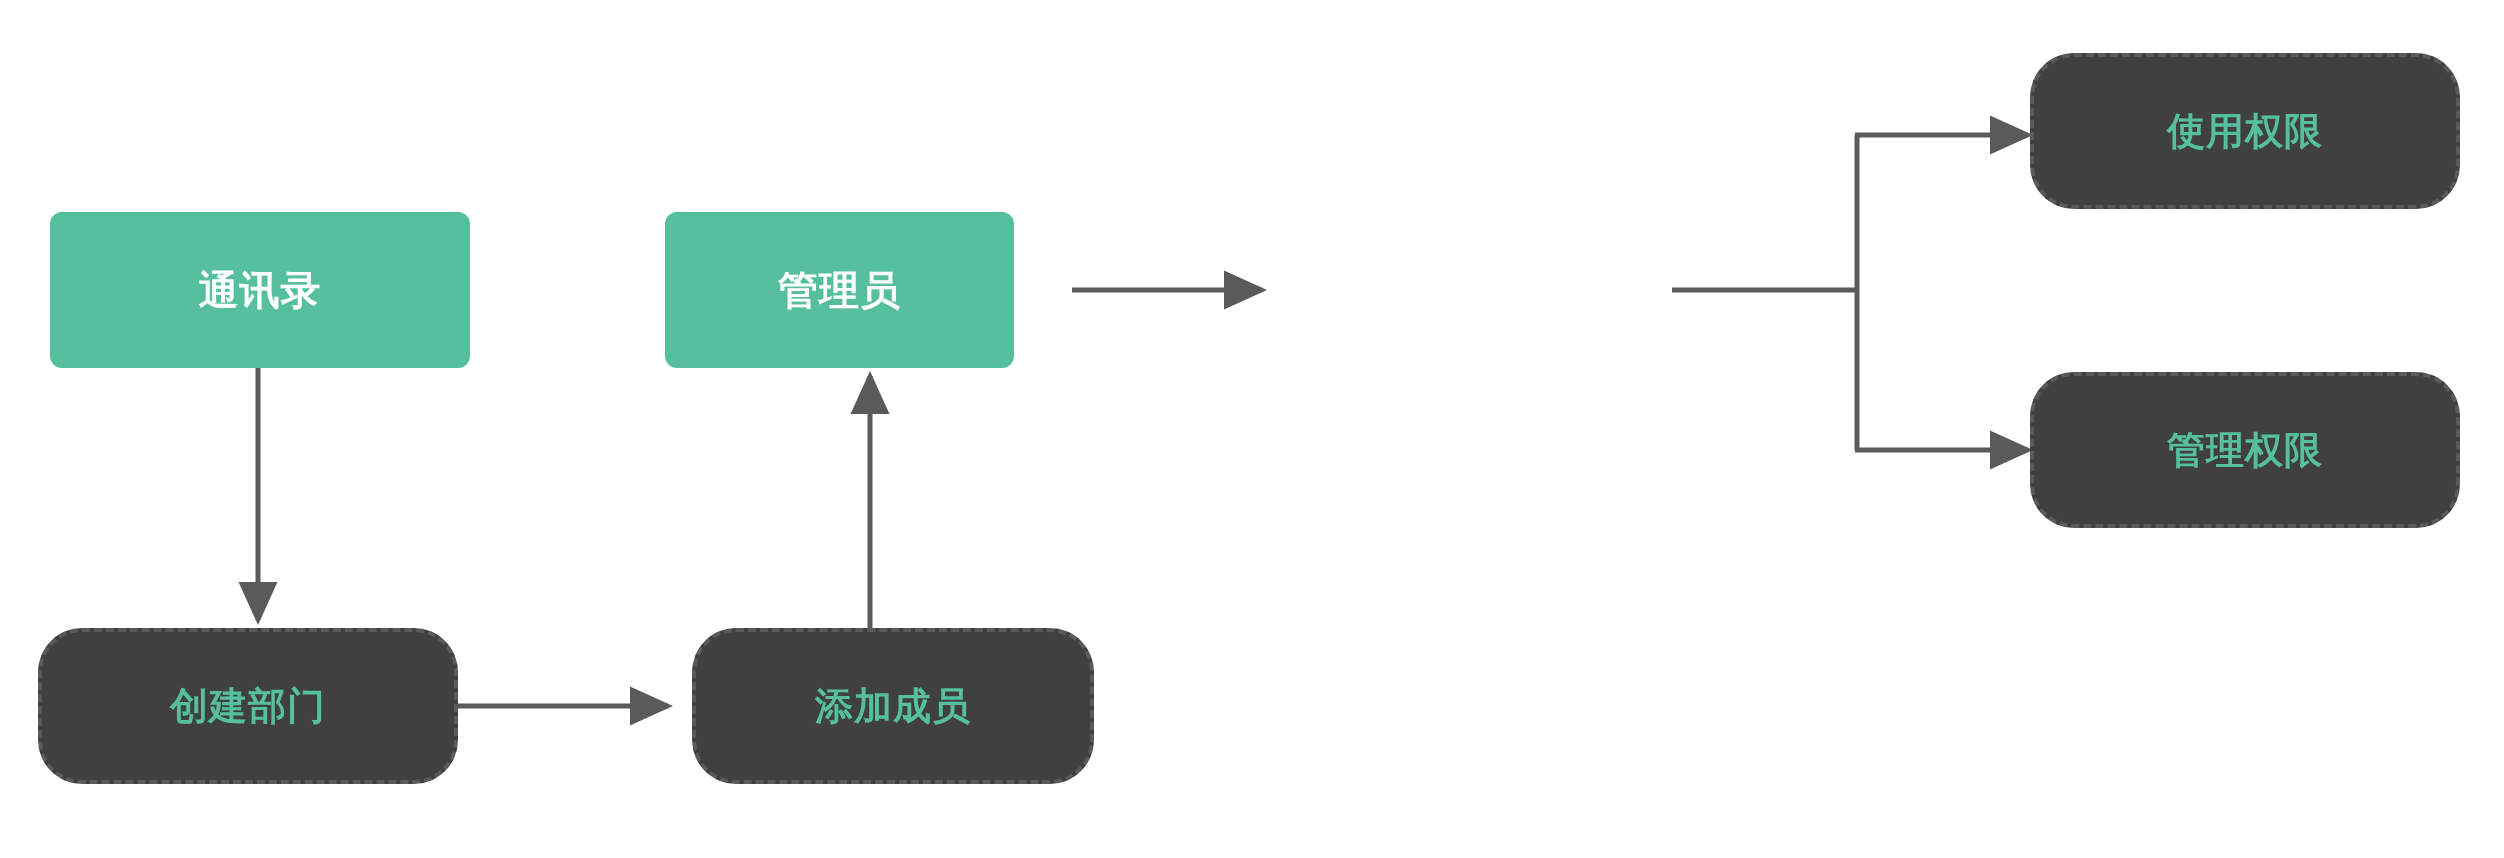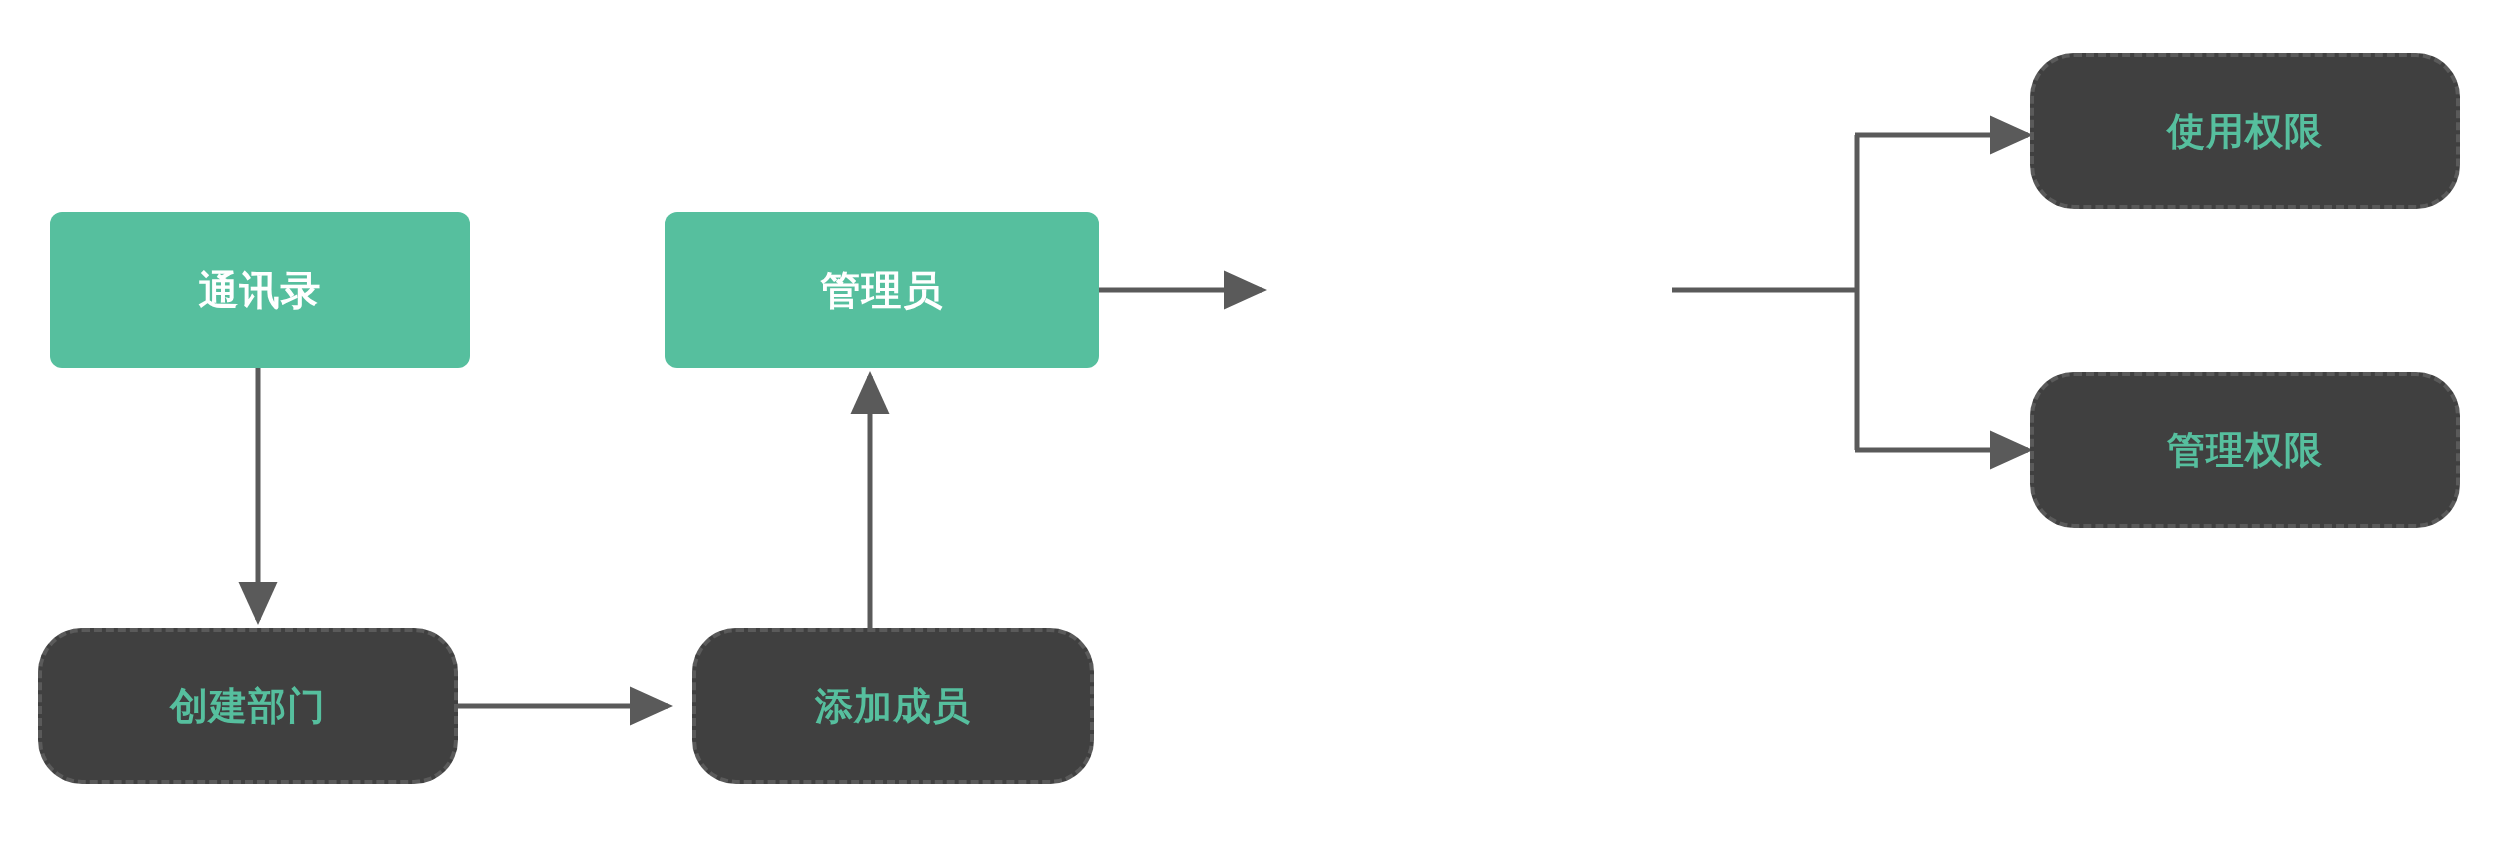--- a/index.html
+++ b/index.html
@@ -101,21 +101,21 @@
 
     <g>
       <line x1="1855" y1="450" x2="2028" y2="450" stroke="#5a5a5a" stroke-width="5" marker-end="url(#arrowhead)"></line>
     </g>
   </svg>
 
   <div class="node solid" style="left:50px; top:212px; width:420px; height:156px;">
     <span class="node-label">通讯录</span>
   </div>
 
-  <div class="node solid" style="left:665px; top:212px; width:434px; height:156px;">
+  <div class="node solid" style="left:665px; top:212px; width:349px; height:156px;">
     <span class="node-label">管理员</span>
   </div>
 
 
   <div class="node dashed" style="left:2030px; top:53px; width:430px; height:156px;">
     <span class="node-label">使用权限</span>
   </div>
 
   <div class="node dashed" style="left:2030px; top:372px; width:430px; height:156px;font-family:Liberation Serif, serif;">
     <span class="node-label">管理权限</span>

